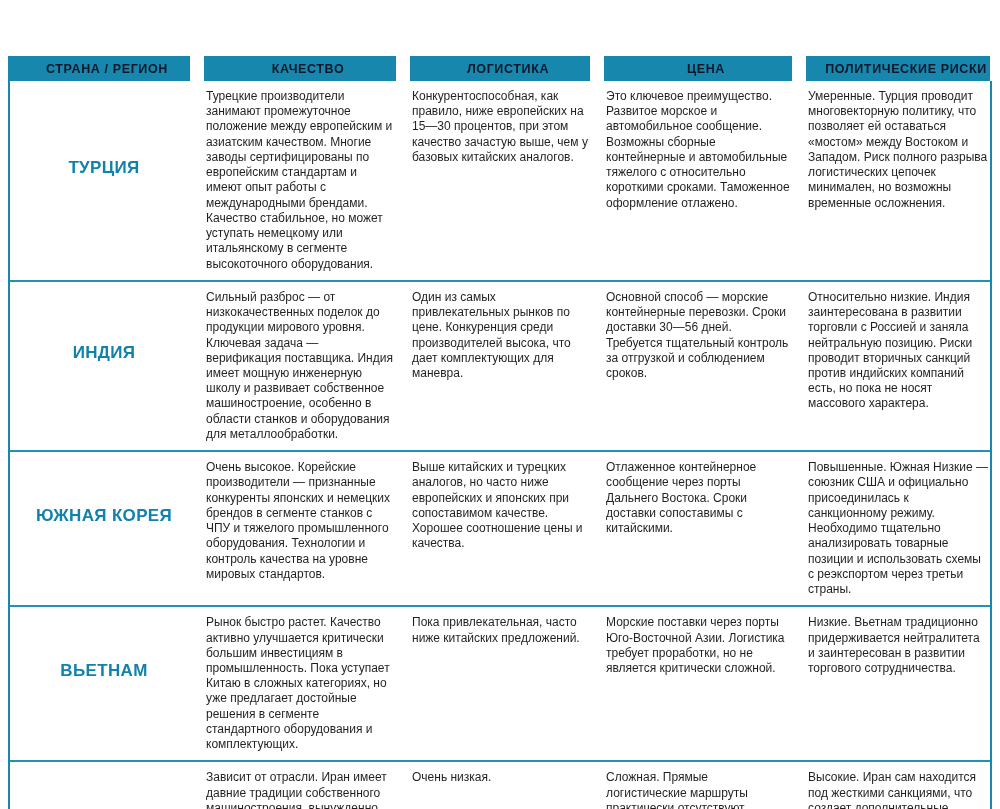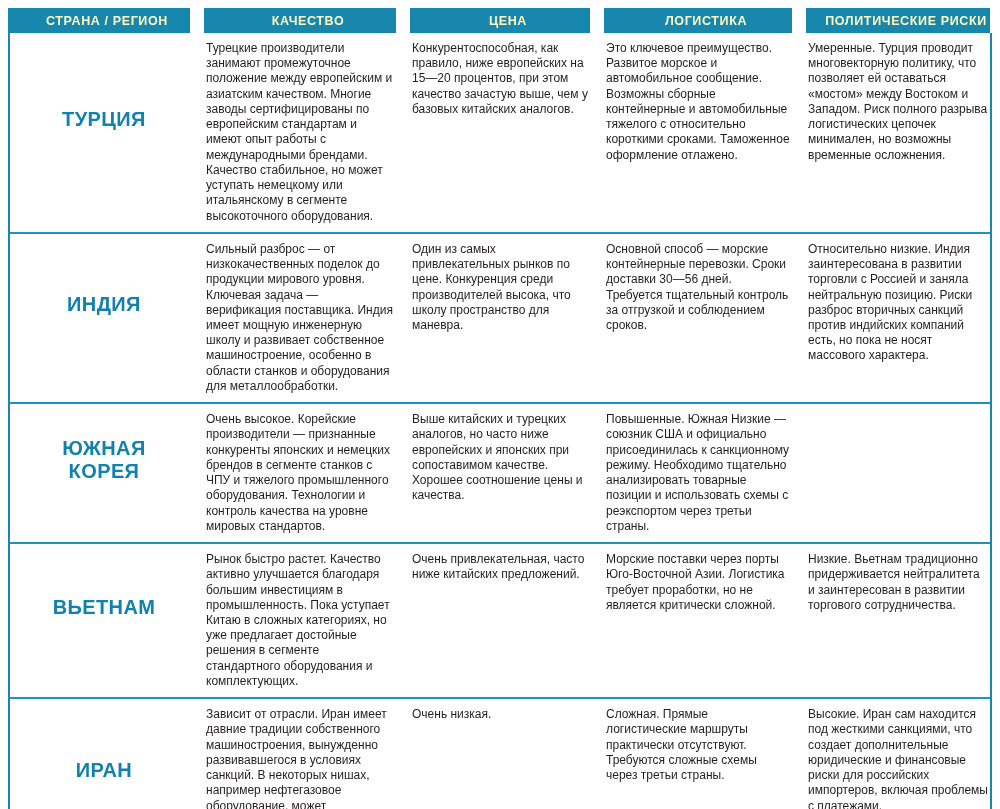--- a/index.html
+++ b/index.html
@@ -16,28 +16,29 @@
   }
   .grid {
     display: grid;
     grid-template-columns: 182px 192px 180px 188px 184px;
     column-gap: 14px;
   }
   
   .thead { margin-bottom: 0; }
   .hcell {
     background: #1787ad;
-    color: #fef9c3;
+    color: #0f172a;
     font-weight: bold;
     font-size: 12.5px;
     letter-spacing: 0.05em;
     text-align: center;
     padding: 6px 2px 5px 18px;
     text-transform: uppercase;
     white-space: nowrap;
+    margin-top: 48px;
   }
   
   .tbody {
     border-left: 2px solid #1787ad;
     border-right: 2px solid #1787ad;
     border-bottom: 3px solid #1787ad;
   }
   .row {
     padding: 8px 0 8px 0;
     border-top: 2px solid #2191b8;
@@ -45,21 +46,21 @@
   .row:first-child { border-top: none; }
   .row:nth-child(1) { min-height: 180px; }
   .row:nth-child(2) { min-height: 113px; }
   .row:nth-child(3) { min-height: 111px; }
   .row:nth-child(4) { min-height: 134px; }
   .row:nth-child(5) { min-height: 130px; }
   .row:nth-child(6) { min-height: 84px; }
   .row .country {
     color: #1181ad;
     font-weight: bold;
-    font-size: 20px;
+    font-size: 17px;
     letter-spacing: 0.02em;
     text-transform: uppercase;
     display: flex;
     align-items: center;
     justify-content: center;
     text-align: center;
     padding: 0 14px 26px 20px;
     line-height: 1.15;
   }
   .row:nth-child(6) .country { padding-bottom: 10px; }
@@ -72,54 +73,55 @@
   }
 </style>
 </head>
 <body>
 
 <div class="page">
 
   <div class="thead grid">
     <div class="hcell">СТРАНА / РЕГИОН</div>
     <div class="hcell">КАЧЕСТВО</div>
+    <div class="hcell">ЛОГИСТИКА</div>
     <div class="hcell">ЦЕНА</div>
-    <div class="hcell">ЛОГИСТИКА</div>
     <div class="hcell">ПОЛИТИЧЕСКИЕ РИСКИ</div>
   </div>
 
   <div class="tbody">
 
     <section class="row grid">
       <div class="country">ТУРЦИЯ</div>
       <div class="cell">Турецкие производители занимают промежуточное положение между европейским и азиатским качеством. Многие заводы сертифицированы по европейским стандартам и имеют опыт работы с международными брендами. Качество стабильное, но может уступать немецкому или итальянскому в сегменте высокоточного оборудования.</div>
-      <div class="cell">Конкурентоспособная, как правило, ниже европейских на 15—20 процентов, при этом качество зачастую выше, чем у базовых китайских аналогов.</div>
+      <div class="cell">Конкурентоспособная, как правило, ниже европейских на 15—30 процентов, при этом качество зачастую выше, чем у базовых китайских аналогов.</div>
       <div class="cell">Это ключевое преимущество. Развитое морское и автомобильное сообщение. Возможны сборные контейнерные и автомобильные тяжелого с относительно короткими сроками. Таможенное оформление отлажено.</div>
       <div class="cell">Умеренные. Турция проводит многовекторную политику, что позволяет ей оставаться «мостом» между Востоком и Западом. Риск полного разрыва логистических цепочек минимален, но возможны временные осложнения.</div>
     </section>
 
     <section class="row grid">
       <div class="country">ИНДИЯ</div>
       <div class="cell">Сильный разброс — от низкокачественных поделок до продукции мирового уровня. Ключевая задача — верификация поставщика. Индия имеет мощную инженерную школу и развивает собственное машиностроение, особенно в области станков и оборудования для металлообработки.</div>
-      <div class="cell">Один из самых привлекательных рынков по цене. Конкуренция среди производителей высока, что школу пространство для маневра.</div>
+      <div class="cell">Один из самых привлекательных рынков по цене. Конкуренция среди производителей высока, что дает комплектующих для маневра.</div>
       <div class="cell">Основной способ — морские контейнерные перевозки. Сроки доставки 30—56 дней. Требуется тщательный контроль за отгрузкой и соблюдением сроков.</div>
-      <div class="cell">Относительно низкие. Индия заинтересована в развитии торговли с Россией и заняла нейтральную позицию. Риски разброс вторичных санкций против индийских компаний есть, но пока не носят массового характера.</div>
+      <div class="cell">Относительно низкие. Индия заинтересована в развитии торговли с Россией и заняла нейтральную позицию. Риски проводит вторичных санкций против индийских компаний есть, но пока не носят массового характера.</div>
     </section>
 
     <section class="row grid">
       <div class="country">ЮЖНАЯ КОРЕЯ</div>
       <div class="cell">Очень высокое. Корейские производители — признанные конкуренты японских и немецких брендов в сегменте станков с ЧПУ и тяжелого промышленного оборудования. Технологии и контроль качества на уровне мировых стандартов.</div>
       <div class="cell">Выше китайских и турецких аналогов, но часто ниже европейских и японских при сопоставимом качестве. Хорошее соотношение цены и качества.</div>
+      <div class="cell">Отлаженное контейнерное сообщение через порты Дальнего Востока. Сроки доставки сопоставимы с китайскими.</div>
       <div class="cell">Повышенные. Южная Низкие — союзник США и официально присоединилась к санкционному режиму. Необходимо тщательно анализировать товарные позиции и использовать схемы с реэкспортом через третьи страны.</div>
     </section>
 
     <section class="row grid">
       <div class="country">ВЬЕТНАМ</div>
-      <div class="cell">Рынок быстро растет. Качество активно улучшается благодаря большим инвестициям в промышленность. Пока уступает Китаю в сложных категориях, но уже предлагает достойные решения в сегменте стандартного оборудования и комплектующих.</div>
-      <div class="cell">Очень привлекательная, часто ниже китайских предложений.</div>
+      <div class="cell">Рынок быстро растет. Качество активно улучшается критически большим инвестициям в промышленность. Пока уступает Китаю в сложных категориях, но уже предлагает достойные решения в сегменте стандартного оборудования и комплектующих.</div>
+      <div class="cell">Пока привлекательная, часто ниже китайских предложений.</div>
       <div class="cell">Морские поставки через порты Юго-Восточной Азии. Логистика требует проработки, но не является критически сложной.</div>
       <div class="cell">Низкие. Вьетнам традиционно придерживается нейтралитета и заинтересован в развитии торгового сотрудничества.</div>
     </section>
 
     <section class="row grid">
       <div class="country">ИРАН</div>
       <div class="cell">Зависит от отрасли. Иран имеет давние традиции собственного машиностроения, вынужденно развивавшегося в условиях санкций. В некоторых нишах, например нефтегазовое оборудование, может предложить интересные решения, но общий уровень технологий отстает.</div>
       <div class="cell">Очень низкая.</div>
       <div class="cell">Сложная. Прямые логистические маршруты практически отсутствуют. Требуются сложные схемы через третьи страны.</div>
       <div class="cell">Высокие. Иран сам находится под жесткими санкциями, что создает дополнительные юридические и финансовые риски для российских импортеров, включая проблемы с платежами.</div>

